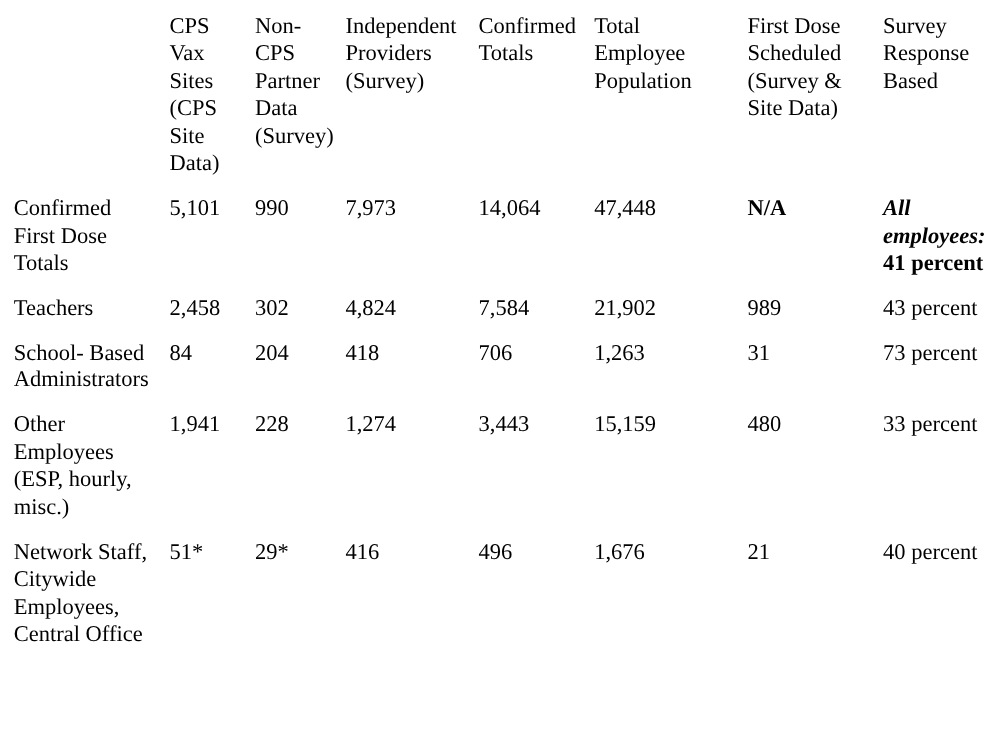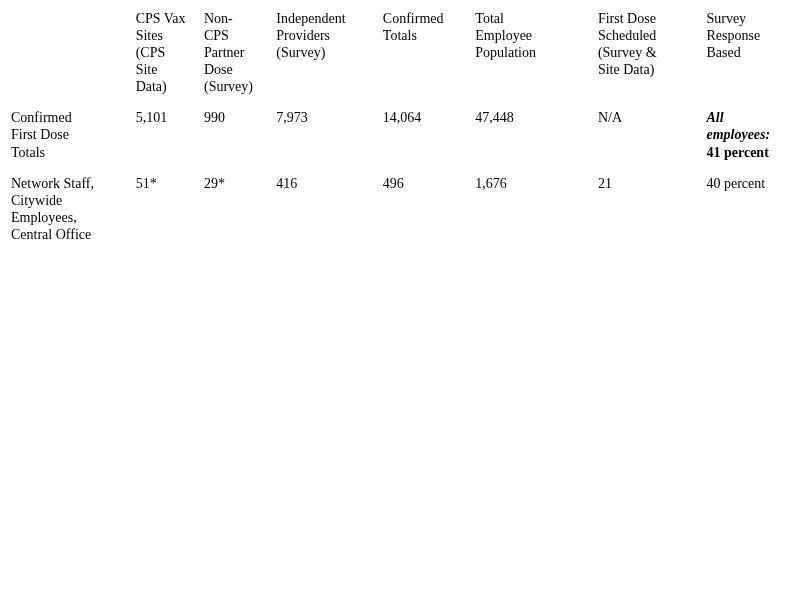--- a/index.html
+++ b/index.html
@@ -19,21 +19,21 @@
     width: 800px;
     height: 599px;
     background: #ffffff;
   }
   table.vax {
     border-collapse: separate;
     border-spacing: 0;
     table-layout: fixed;
     width: 790px;
     margin: 3px 0 0 4px;
-    font-size: 14px;
+    font-size: 18px;
   }
   table.vax td, table.vax th {
     vertical-align: top;
     padding: 7px 7px 7px 7px;
     border: 0;
     background: #ffffff;
     line-height: 1.22;
     text-align: left;
     font-weight: normal;
   }
@@ -94,21 +94,21 @@
         <td class="cell hdr-under">
           <div>CPS Vax</div>
           <div>Sites (CPS</div>
           <div>Site Data)</div>
         </td>
 
         <td class="cell hdr-under">
           <div>Non-</div>
           <div>CPS</div>
           <div>Partner</div>
-          <div>Dose</div>
+          <div>Data</div>
           <div>(Survey)</div>
         </td>
 
         <td class="cell hdr-under">
           <div>Independent</div>
           <div>Providers</div>
           <div>(Survey)</div>
         </td>
 
         <td class="cell hdr-under">
@@ -148,32 +148,78 @@
           <div>Confirmed</div>
           <div>First Dose</div>
           <div>Totals</div>
         </td>
         <td class="cell">5,101</td>
         <td class="cell">990</td>
         <td class="cell">7,973</td>
         <td class="cell">14,064</td>
         <td class="cell lastcol">47,448</td>
         <td class="gap"></td>
-        <td class="cell lastcol" style="font-weight:normal">N/A</td>
+        <td class="cell lastcol" style="font-weight:bold">N/A</td>
         <td class="gap"></td>
         <td class="cell lastcol" style="font-weight:bold">
           <span class="italic">All</span>
           <span class="italic">employees:</span>
           <div>41 percent</div>
         </td>
       </tr>
 
-
-
-
+      <tr>
+        <td class="cell">
+          <div>Teachers</div>
+        </td>
+        <td class="cell">2,458</td>
+        <td class="cell">302</td>
+        <td class="cell">4,824</td>
+        <td class="cell">7,584</td>
+        <td class="cell lastcol">21,902</td>
+        <td class="gap"></td>
+        <td class="cell lastcol">989</td>
+        <td class="gap"></td>
+        <td class="cell lastcol">43 percent</td>
+      </tr>
+
+
+      <tr>
+        <td class="cell">
+          <div>School- Based</div>
+          <div>Administrators</div>
+        </td>
+        <td class="cell">84</td>
+        <td class="cell">204</td>
+        <td class="cell">418</td>
+        <td class="cell">706</td>
+        <td class="cell lastcol">1,263</td>
+        <td class="gap"></td>
+        <td class="cell lastcol">31</td>
+        <td class="gap"></td>
+        <td class="cell lastcol">73 percent</td>
+      </tr>
+
+      <tr>
+        <td class="cell">
+          <div>Other</div>
+          <div>Employees</div>
+          <div>(ESP, hourly,</div>
+          <div>misc.)</div>
+        </td>
+        <td class="cell">1,941</td>
+        <td class="cell">228</td>
+        <td class="cell">1,274</td>
+        <td class="cell">3,443</td>
+        <td class="cell lastcol">15,159</td>
+        <td class="gap"></td>
+        <td class="cell lastcol">480</td>
+        <td class="gap"></td>
+        <td class="cell lastcol">33 percent</td>
+      </tr>
 
       <tr>
         <td class="cell lastrow">
           <div>Network Staff,</div>
           <div>Citywide</div>
           <div>Employees,</div>
           <div>Central Office</div>
         </td>
         <td class="cell lastrow">51*</td>
         <td class="cell lastrow">29*</td>

